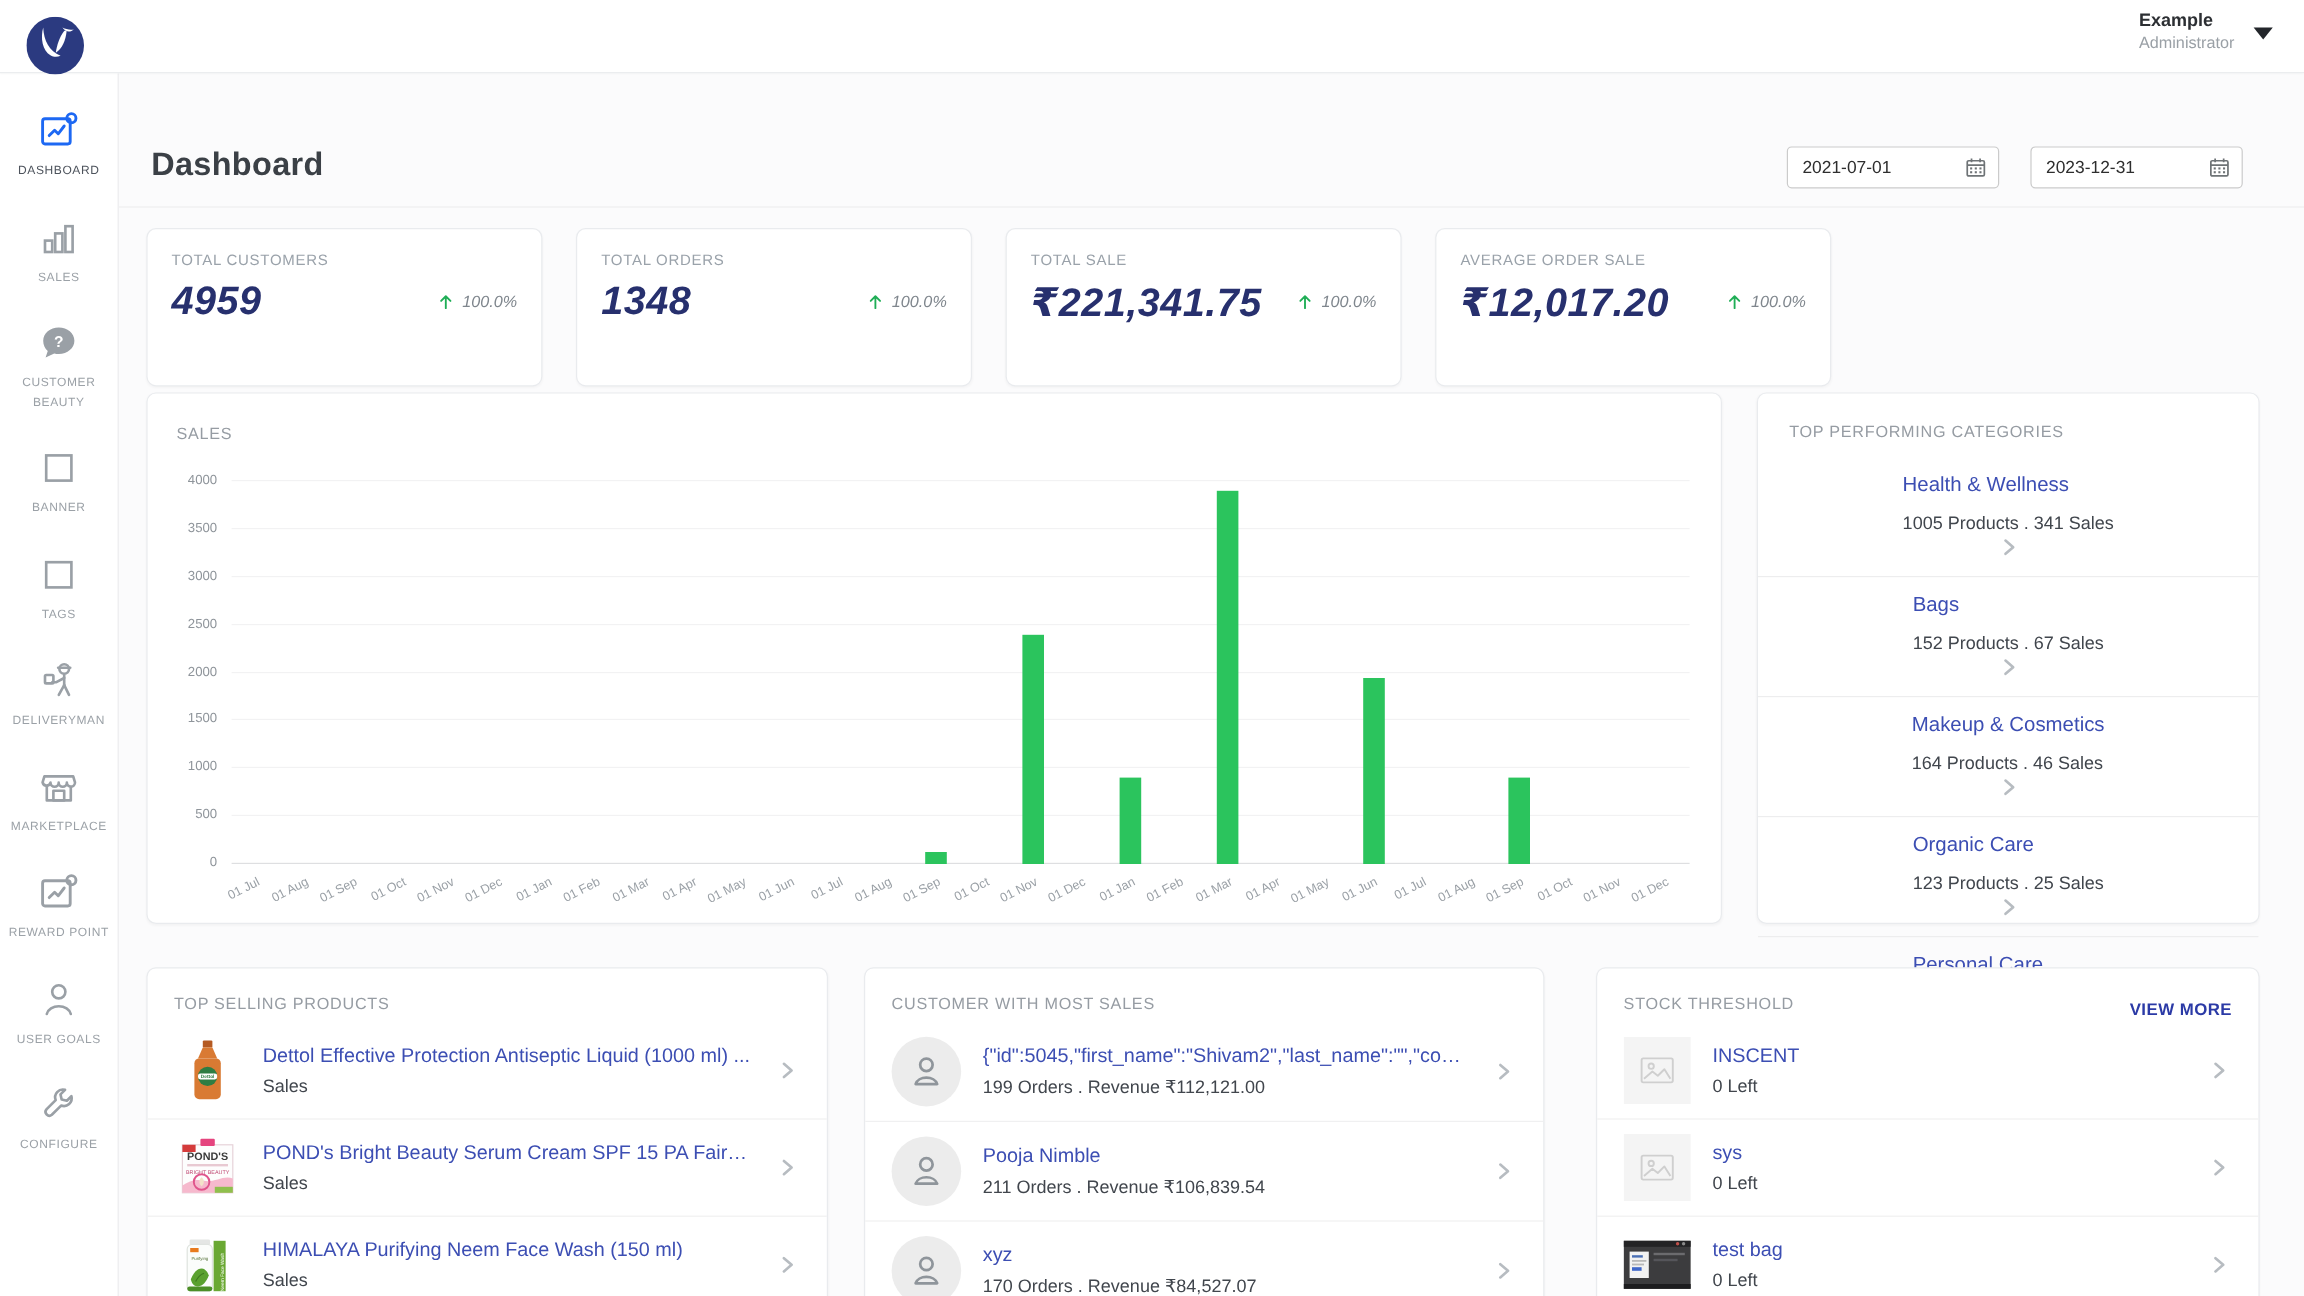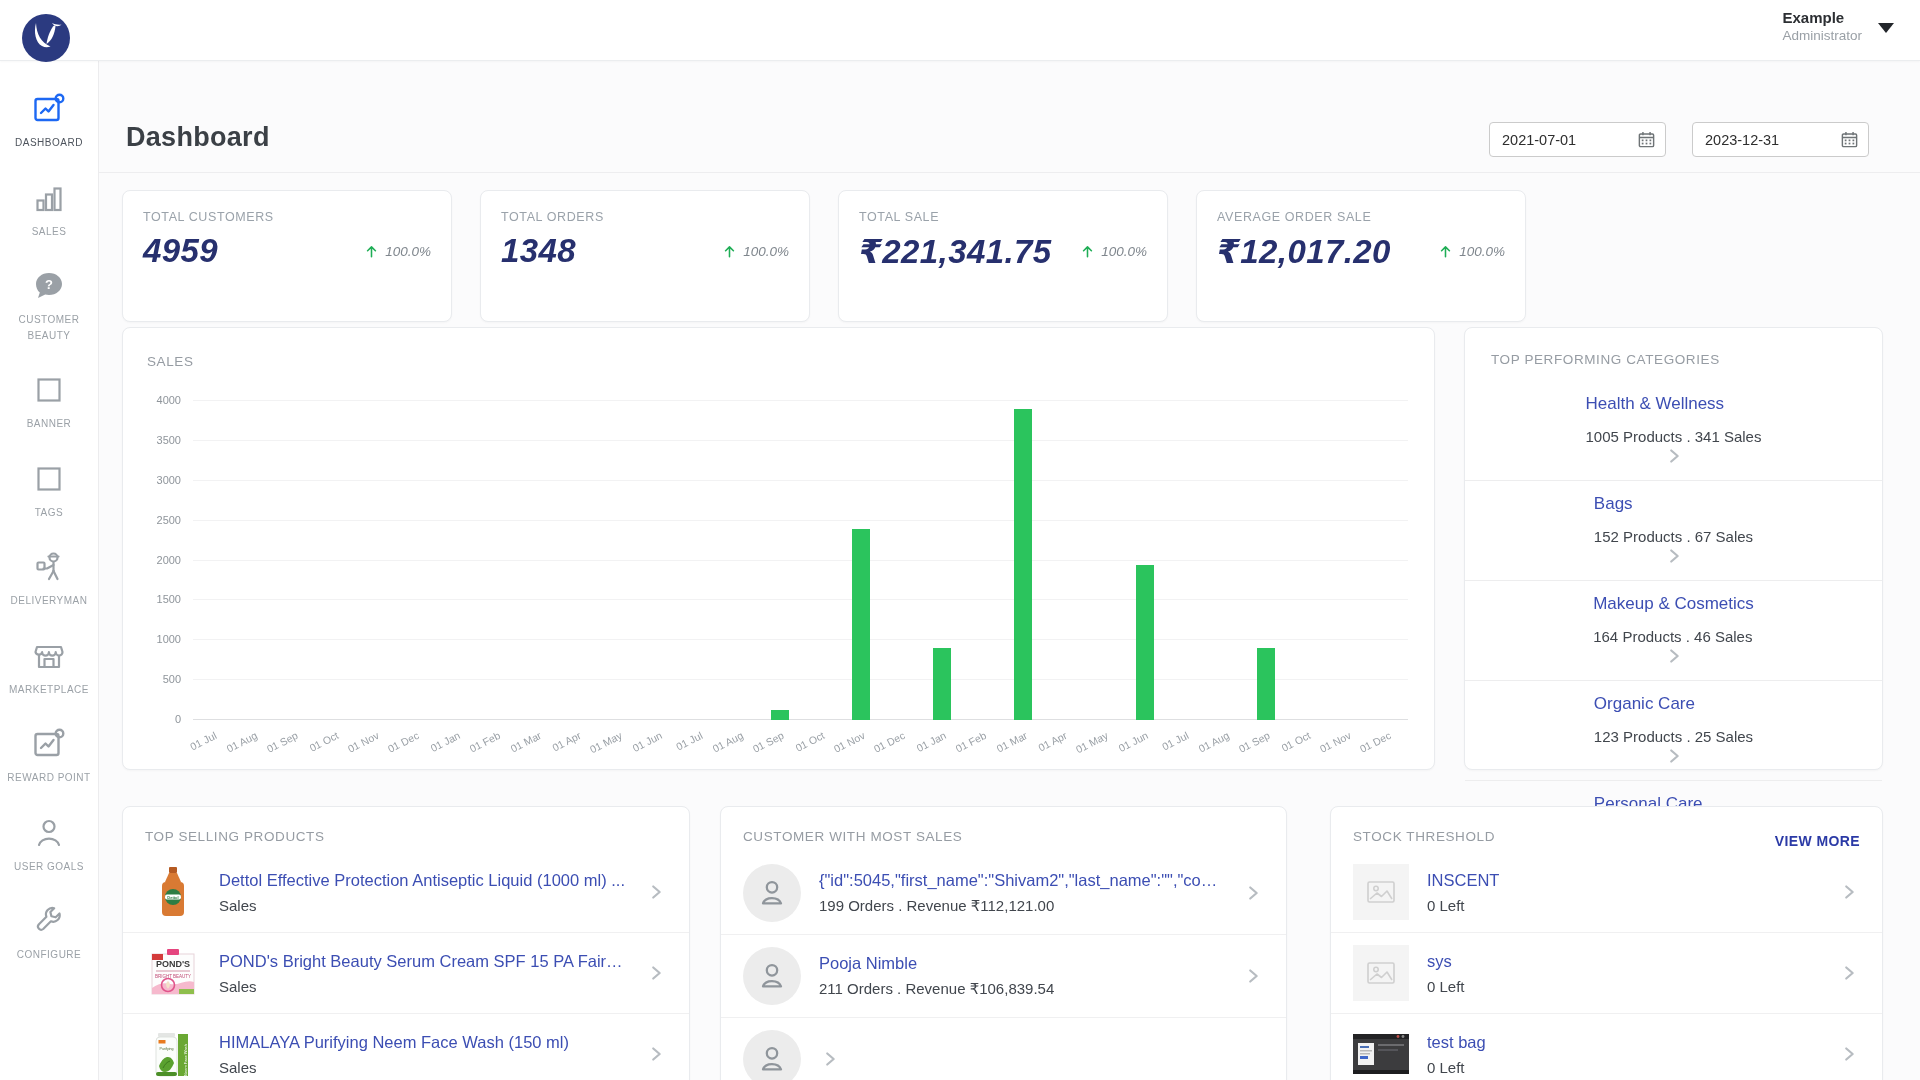--- a/index.html
+++ b/index.html
@@ -680,20 +680,24 @@
       <svg class="chev" viewBox="0 0 24 24">
         <use href="#icon-chevron"></use>
       </svg>
     </div>
     <div class="panel-row">
       <div class="avatar">
         <svg viewBox="0 0 36 36">
           <use href="#icon-person"></use>
         </svg>
       </div>
+      <div class="row-text">
+        <div class="row-name">xyz</div>
+        <div class="row-sub">170 Orders . Revenue ₹84,527.07</div>
+      </div>
       <svg class="chev" viewBox="0 0 24 24">
         <use href="#icon-chevron"></use>
       </svg>
     </div>
 </div>
 
 <div class="panel bottom-panel stock-panel">
   <div class="panel-header">STOCK THRESHOLD</div>
   <div class="view-more">VIEW MORE</div>
   <div class="panel-row">

